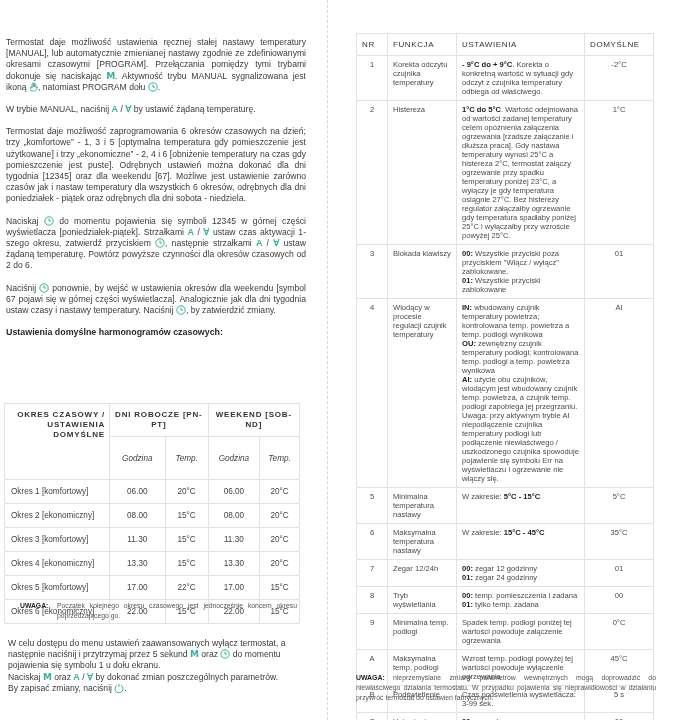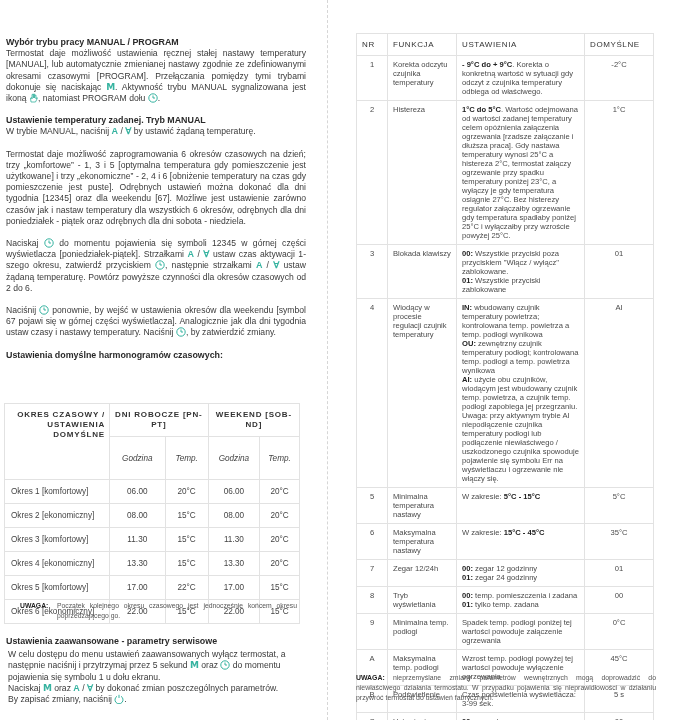--- a/index.html
+++ b/index.html
@@ -43,31 +43,29 @@
   .params th.thnr { }
   .params th.thdef { text-align: left; }
   .params td.set b { color: #222; }
   .note-r { position: absolute; left: 356px; top: 673px; width: 300px; font-size: 6.9px; line-height: 9.8px; color: #555; text-align: justify; }
 </style>
 </head>
 <body>
 
 <div class="left">
   <div class="sec">
-    <h3>Wybór trybu pracy MANUAL / PROGRAM</h3>
     <p><span>Termostat daje możliwość ustawienia ręcznej stałej nastawy temperatury [MANUAL], lub automatycznie zmienianej nastawy zgodnie ze zdefiniowanymi okresami czasowymi [PROGRAM]. Przełączania pomiędzy tymi trybami dokonuje się naciskając </span><span class="ic ic-m">M</span><span>. Aktywność trybu MANUAL sygnalizowana jest ikoną </span><span class="ic"><svg width="9" height="10" viewBox="0 0 9 10">
             <path d="M2 9 L1.5 5 L2.5 4.5 L3 6 L3 1.5 L4 1.2 L4.3 5 L4.5 1 L5.5 1 L5.6 5 L6 2 L7 2.2 L7 6 L8 4.5 L8.4 5.2 L6.5 9 Z" fill="none" stroke="#36b3a0" stroke-width="0.8"></path>
           </svg></span><span>, natomiast PROGRAM dołu </span><span class="ic"><svg width="10" height="10" viewBox="0 0 10 10">
             <circle cx="5" cy="5" r="4.2" fill="none" stroke="#36b3a0" stroke-width="1"></circle>
             <path d="M5 2.5 V5 H7" fill="none" stroke="#36b3a0" stroke-width="1"></path>
           </svg></span><span>.</span></p>
   </div>
 
   <div class="sec">
-    <h3>Ustawienie temperatury zadanej. Tryb MANUAL</h3>
     <p><span>W trybie MANUAL, naciśnij </span><span class="ic ic-arrow">A</span><span> / </span><span class="ic ic-arrow">∀</span><span> by ustawić żądaną temperaturę.</span></p>
   </div>
 
   <div class="sec">
     <p>Termostat daje możliwość zaprogramowania 6 okresów czasowych na dzień; trzy „komfortowe” - 1, 3 i 5 [optymalna temperatura gdy pomieszczenie jest użytkowane] i trzy „ekonomiczne” - 2, 4 i 6 [obniżenie temperatury na czas gdy pomieszczenie jest puste]. Odrębnych ustawień można dokonać dla dni tygodnia [12345] oraz dla weekendu [67]. Możliwe jest ustawienie zarówno czasów jak i nastaw temperatury dla wszystkich 6 okresów, odrębnych dla dni poniedziałek - piątek oraz odrębnych dla dni sobota - niedziela.</p>
   </div>
 
   <p><span>Naciskaj </span><span class="ic"><svg width="10" height="10" viewBox="0 0 10 10">
           <circle cx="5" cy="5" r="4.2" fill="none" stroke="#36b3a0" stroke-width="1"></circle>
           <path d="M5 2.5 V5 H7" fill="none" stroke="#36b3a0" stroke-width="1"></path>
@@ -145,21 +143,20 @@
         <td>15°C</td>
       </tr>
     </tbody>
 </table>
 
 <div class="note-l">
   <span class="uw">UWAGA:</span><span class="txt">Początek kolejnego okresu czasowego jest jednocześnie końcem okresu poprzedzającego go.</span>
 </div>
 
 <div class="adv">
-  <h3>Ustawienia zaawansowane - parametry serwisowe</h3>
   <p><span>W celu dostępu do menu ustawień zaawansowanych wyłącz termostat, a następnie naciśnij i przytrzymaj przez 5 sekund </span><span class="ic ic-m">M</span><span> oraz </span><span class="ic"><svg width="10" height="10" viewBox="0 0 10 10">
           <circle cx="5" cy="5" r="4.2" fill="none" stroke="#36b3a0" stroke-width="1"></circle>
           <path d="M5 2.5 V5 H7" fill="none" stroke="#36b3a0" stroke-width="1"></path>
         </svg></span><span> do momentu pojawienia się symbolu 1 u dołu ekranu.</span><br><span>Naciskaj </span><span class="ic ic-m">M</span><span> oraz </span><span class="ic ic-arrow">A</span><span> / </span><span class="ic ic-arrow">∀</span><span> by dokonać zmian poszczególnych parametrów.</span><br><span>By zapisać zmiany, naciśnij </span><span class="ic"><svg width="10" height="10" viewBox="0 0 10 10">
           <path d="M3 2.3 A4 4 0 1 0 7 2.3" fill="none" stroke="#36b3a0" stroke-width="1"></path>
           <path d="M5 0.8 V4" stroke="#36b3a0" stroke-width="1"></path>
         </svg></span><span>.</span></p>
 </div>
 
 <div class="divider"></div>

